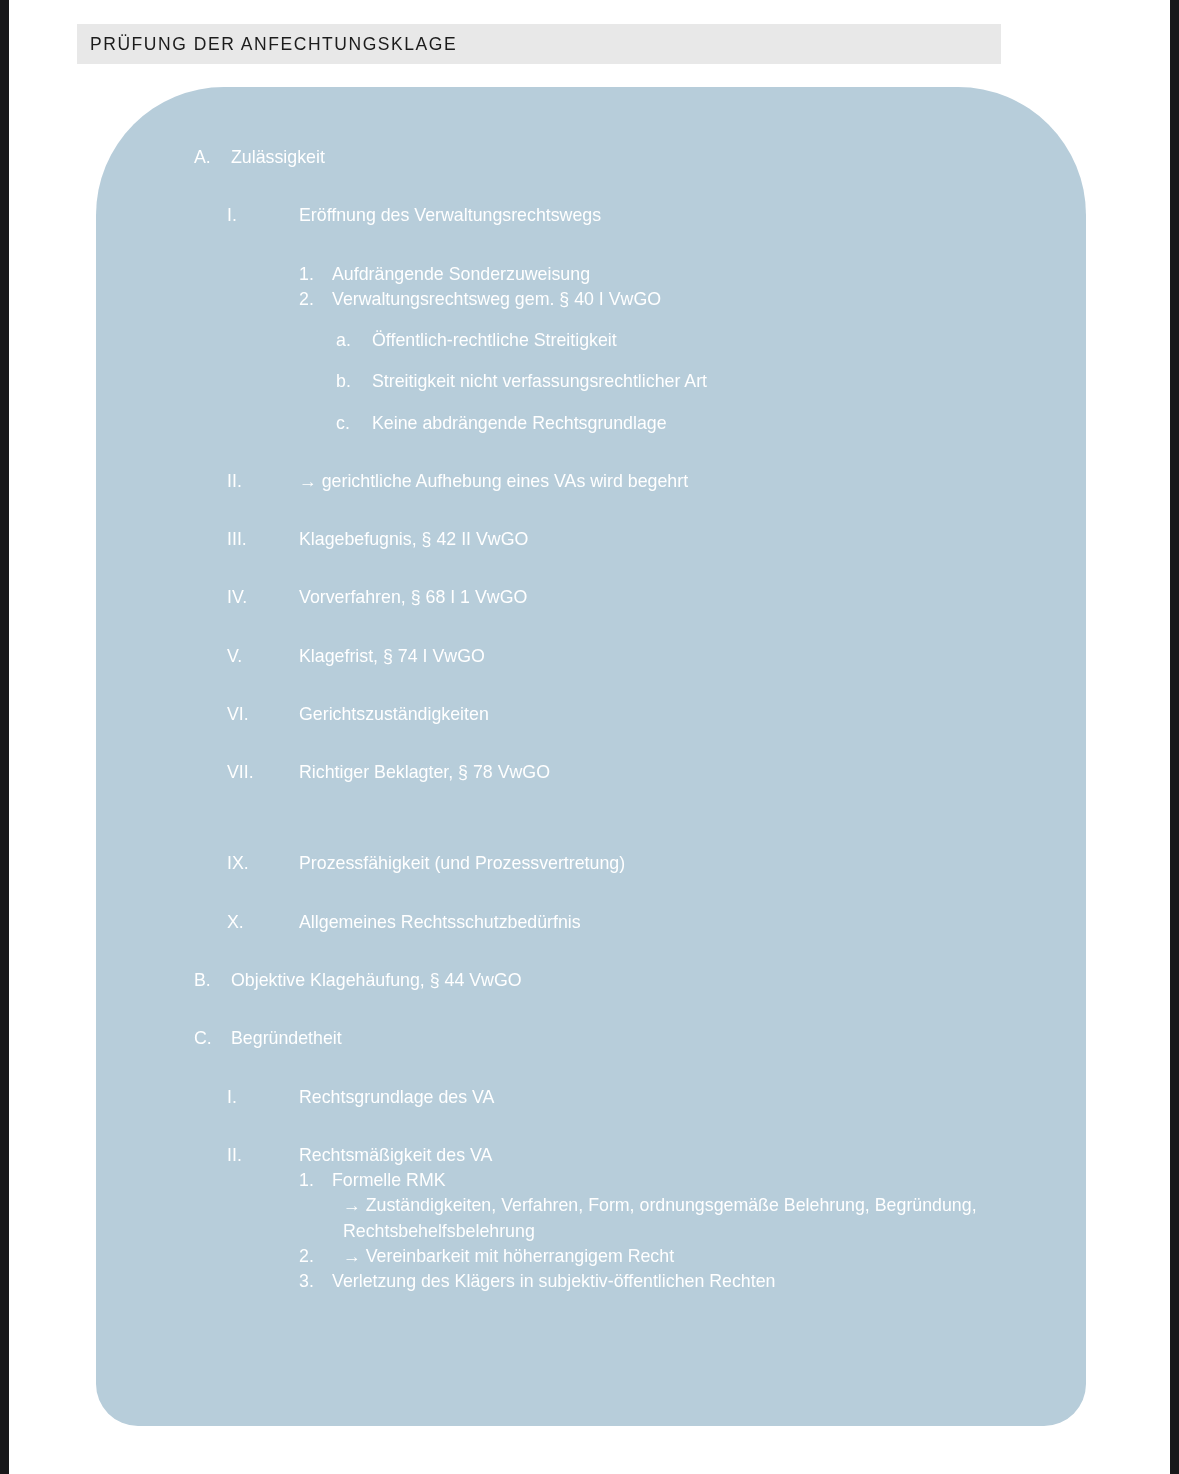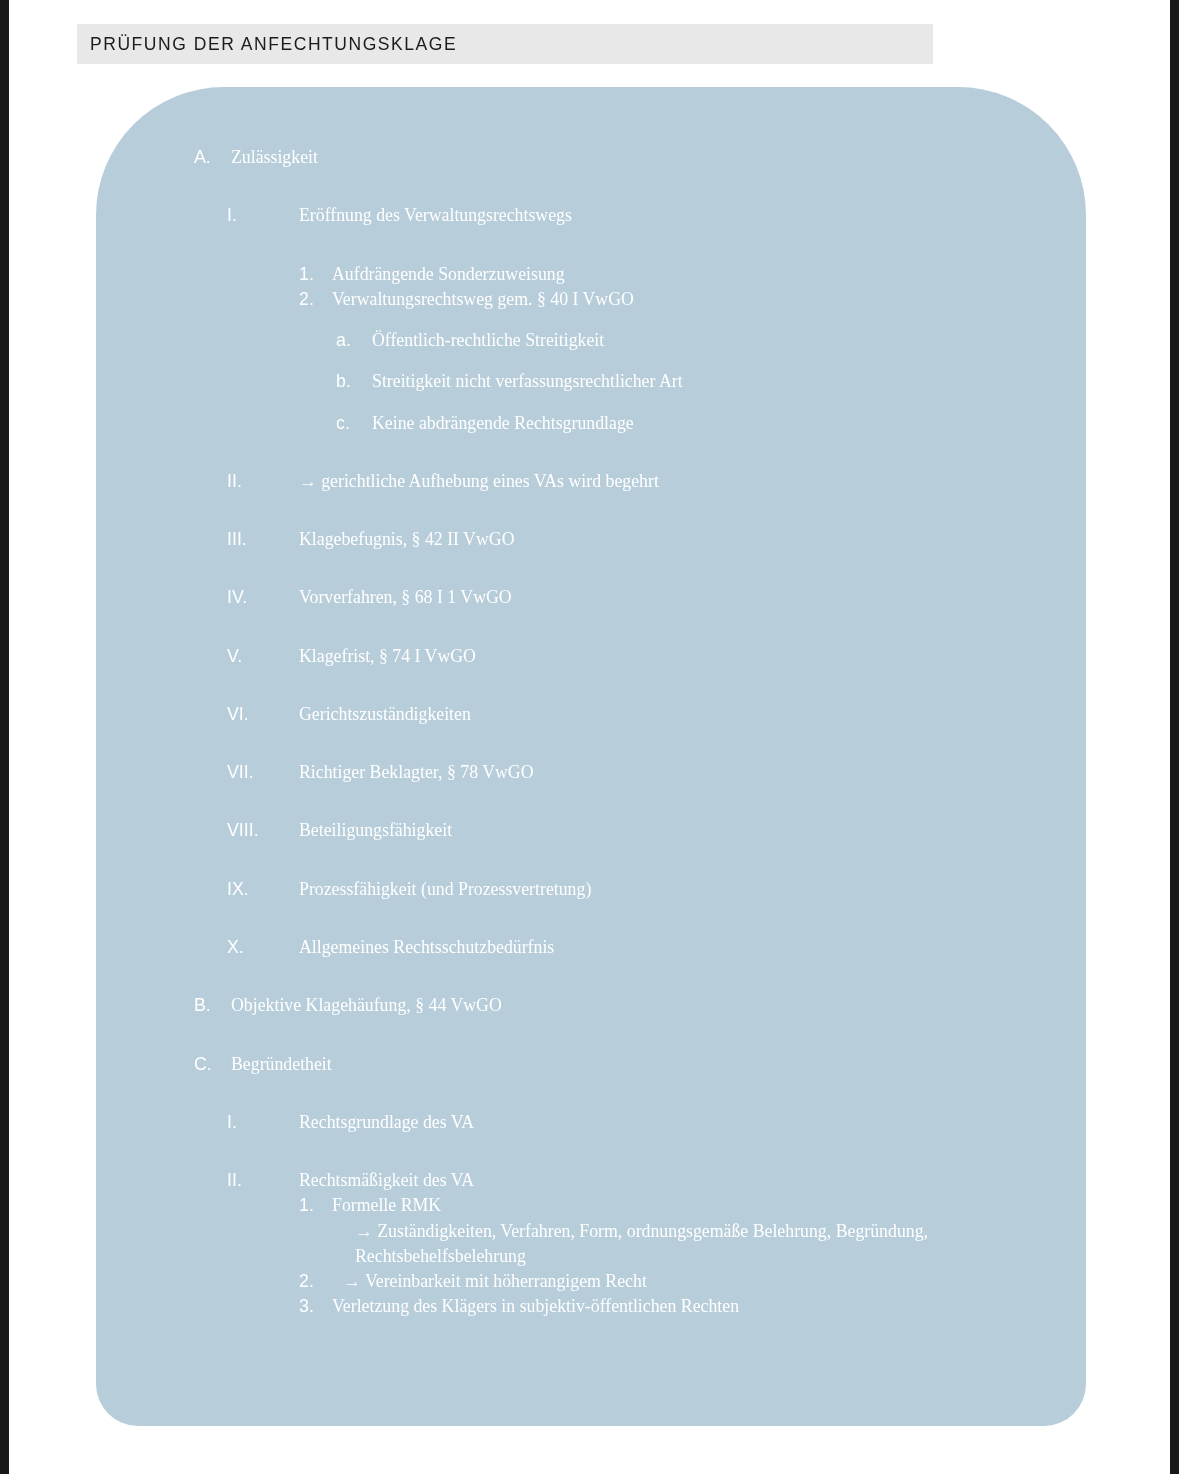--- a/index.html
+++ b/index.html
@@ -30,21 +30,21 @@
     background: #18181a;
   }
   .gutter.left  { left: 0;     width: 9px;  }
   .gutter.right { left: 1170px; width: 9px; }
 
   
   .header-bar {
     position: absolute;
     left: 68px;
     top: 24px;
-    width: 856px;
+    width: 924px;
     height: 40px;
     background: #e8e8e8;
     display: flex;
     align-items: center;
   }
   .header-title {
     margin-left: 13px;
     font-size: 17.5px;
     letter-spacing: 1.55px;
     color: #1c1c1c;
@@ -78,21 +78,20 @@
     position: relative;
     display: block;
   }
   .marker {
     position: absolute;
     white-space: nowrap;
   }
   .label {
     display: block;
     white-space: pre-wrap;
-    font-family: Liberation Serif, serif;
   }
 
   
   .lvl-alpha            { margin-left: 98px; }
   .lvl-alpha .marker    { left: 0; }
   .lvl-alpha .label     { margin-left: 37px; }
 
   
   .lvl-roman            { margin-left: 131px; }
   .lvl-roman .marker    { left: 0; }
@@ -207,24 +206,20 @@
 
       <div class="gap-lg"></div>
 
       <div class="row lvl-roman">
         <span class="marker">VII.</span>
         <span class="label">Richtiger Beklagter, § 78 VwGO</span>
       </div>
 
       <div class="gap-lg"></div>
 
-      <div class="row lvl-roman">
-        <span class="marker">VIII.</span>
-        <span class="label">Beteiligungsfähigkeit</span>
-      </div>
 
       <div class="gap-lg"></div>
 
       <div class="row lvl-roman">
         <span class="marker">IX.</span>
         <span class="label">Prozessfähigkeit (und Prozessvertretung)</span>
       </div>
 
       <div class="gap-lg"></div>
 
@@ -257,21 +252,21 @@
       <div class="gap-lg"></div>
 
       <div class="row lvl-roman">
         <span class="marker">II.</span>
         <span class="label">Rechtsmäßigkeit des VA</span>
       </div>
 
       <div class="row lvl-num">
         <span class="marker">1.</span>
         <span class="label">Formelle RMK</span>
-        <span class="label arrow-line" style="margin-left:56px; max-width:660px;">→ Zuständigkeiten, Verfahren, Form, ordnungsgemäße Belehrung, Begründung, Rechtsbehelfsbelehrung</span>
+        <span class="label arrow-line" style="margin-left:44px; max-width:660px;">→ Zuständigkeiten, Verfahren, Form, ordnungsgemäße Belehrung, Begründung, Rechtsbehelfsbelehrung</span>
       </div>
 
       <div class="row lvl-num">
         <span class="marker">2.</span>
         <span class="label arrow-line" style="margin-left:44px; max-width:660px;">→ Vereinbarkeit mit höherrangigem Recht</span>
       </div>
 
       <div class="row lvl-num">
         <span class="marker">3.</span>
         <span class="label">Verletzung des Klägers in subjektiv-öffentlichen Rechten</span>

